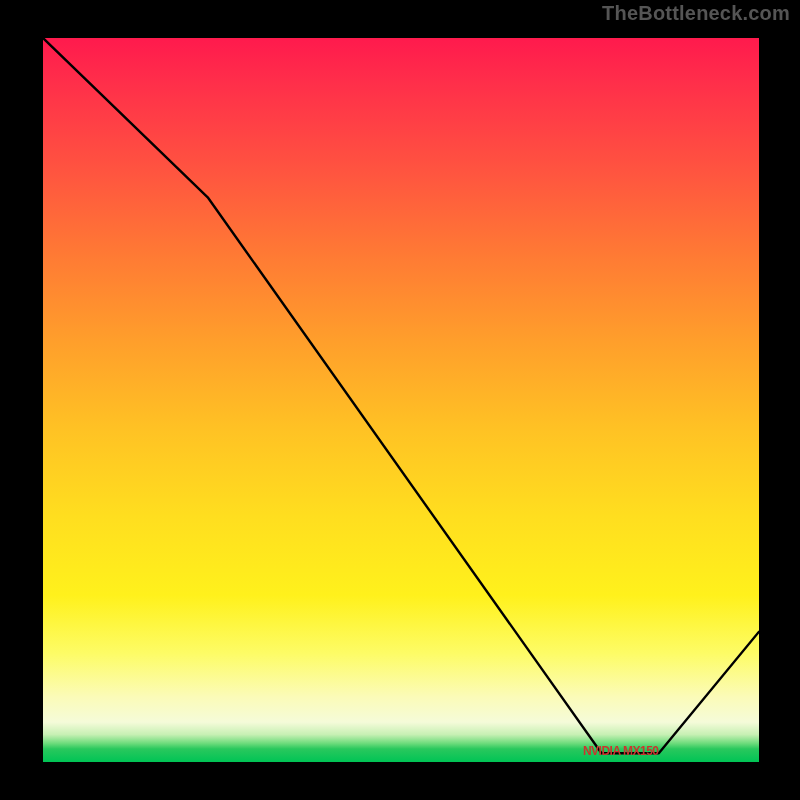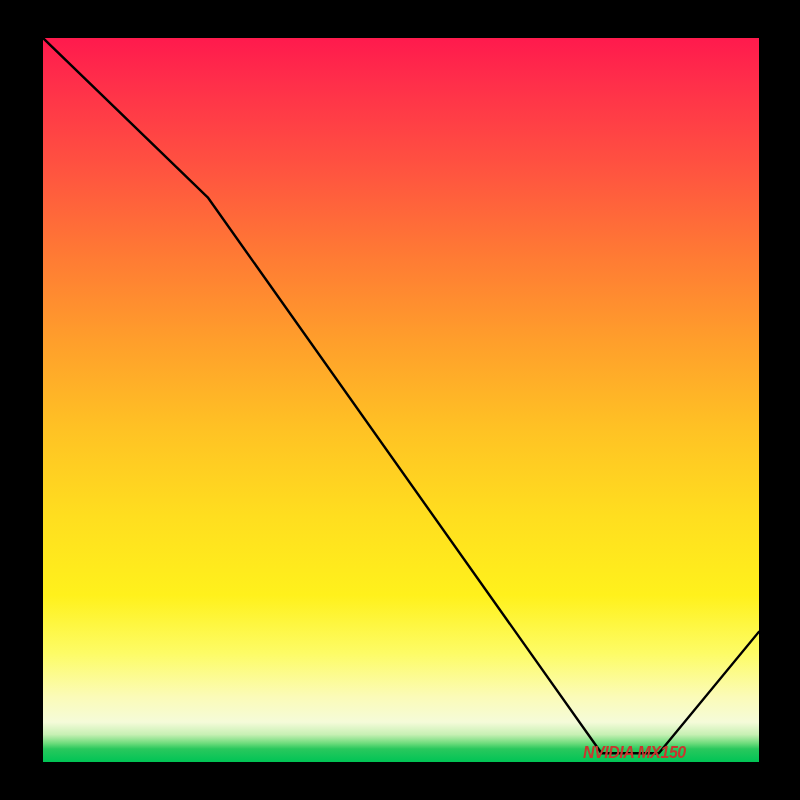--- a/index.html
+++ b/index.html
@@ -70,33 +70,33 @@
   }
   .line-svg {
     position: absolute;
     inset: 0;
     width: 100%;
     height: 100%;
   }
   .annotation {
     position: absolute;
     color: #c9362f;
-    font-size: 16px;
+    font-size: 12px;
     font-weight: 700;
     letter-spacing: -0.5px;
     white-space: nowrap;
     user-select: none;
-    font-style: italic;
   }
 </style>
 </head>
 <body>
 
 <div class="stage">
 
+  <div class="watermark">TheBottleneck.com</div>
 
   <div class="plot-frame">
     <div class="plot-inner">
       <div class="gradient"></div>
 
       <svg class="line-svg" viewBox="0 0 716 724" preserveAspectRatio="none">
         <path d="M0.0 0.0 L164.7 159.3 L558.5 715.3 L615.8 715.3 L716.0 593.7" fill="none" stroke="#000" stroke-width="2.4" stroke-linecap="round" stroke-linejoin="round"></path>
       </svg>
 
       <div class="annotation" style="left: 539.96px; top: 705.692px;">NVIDIA MX150</div>

